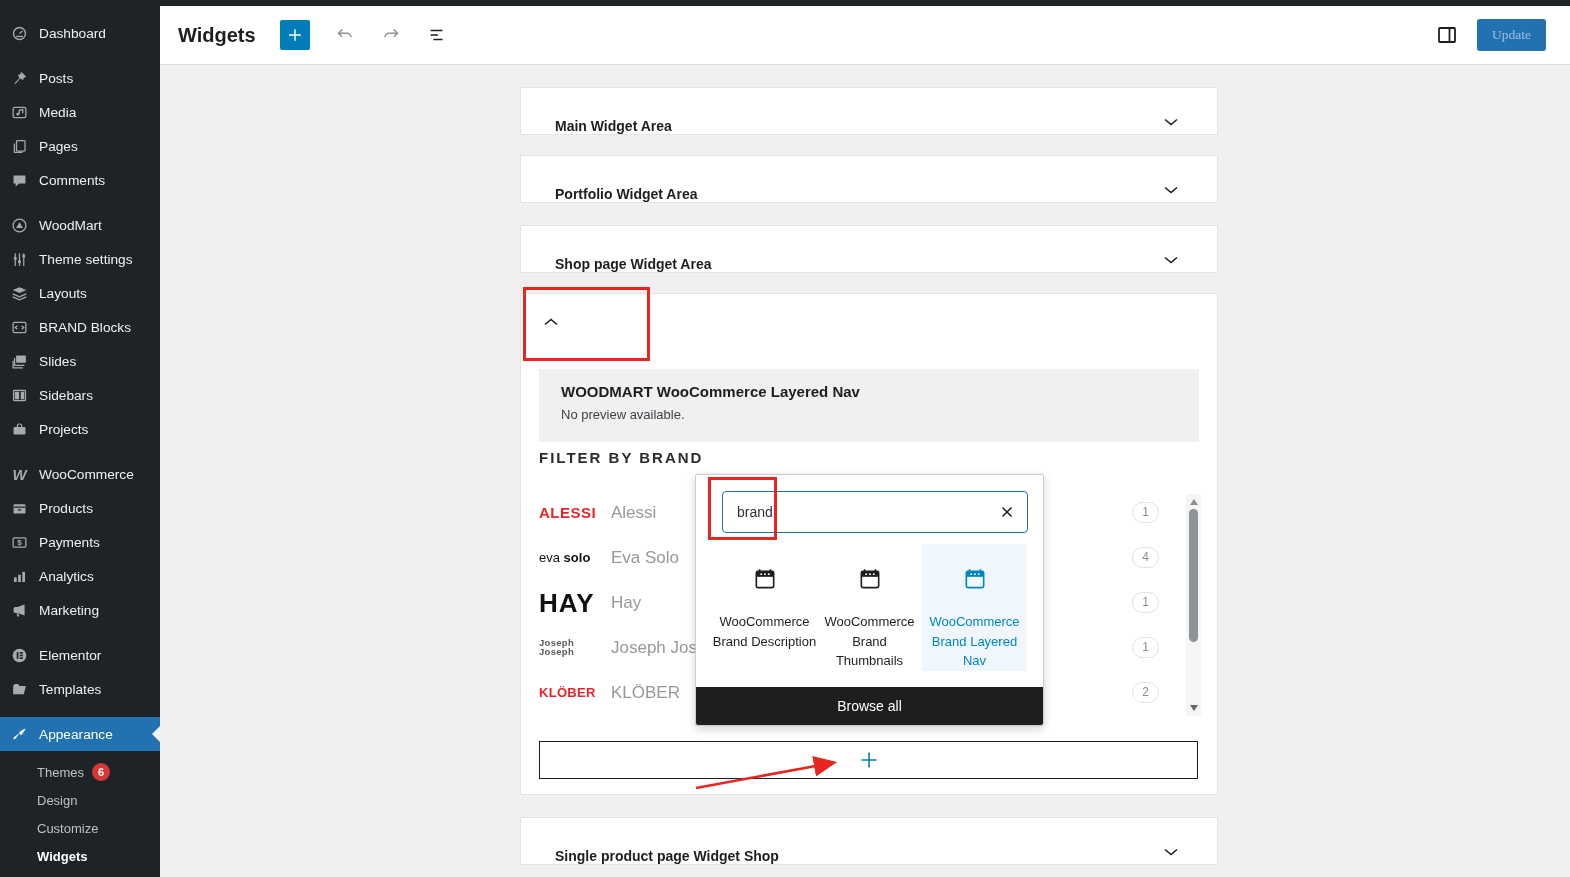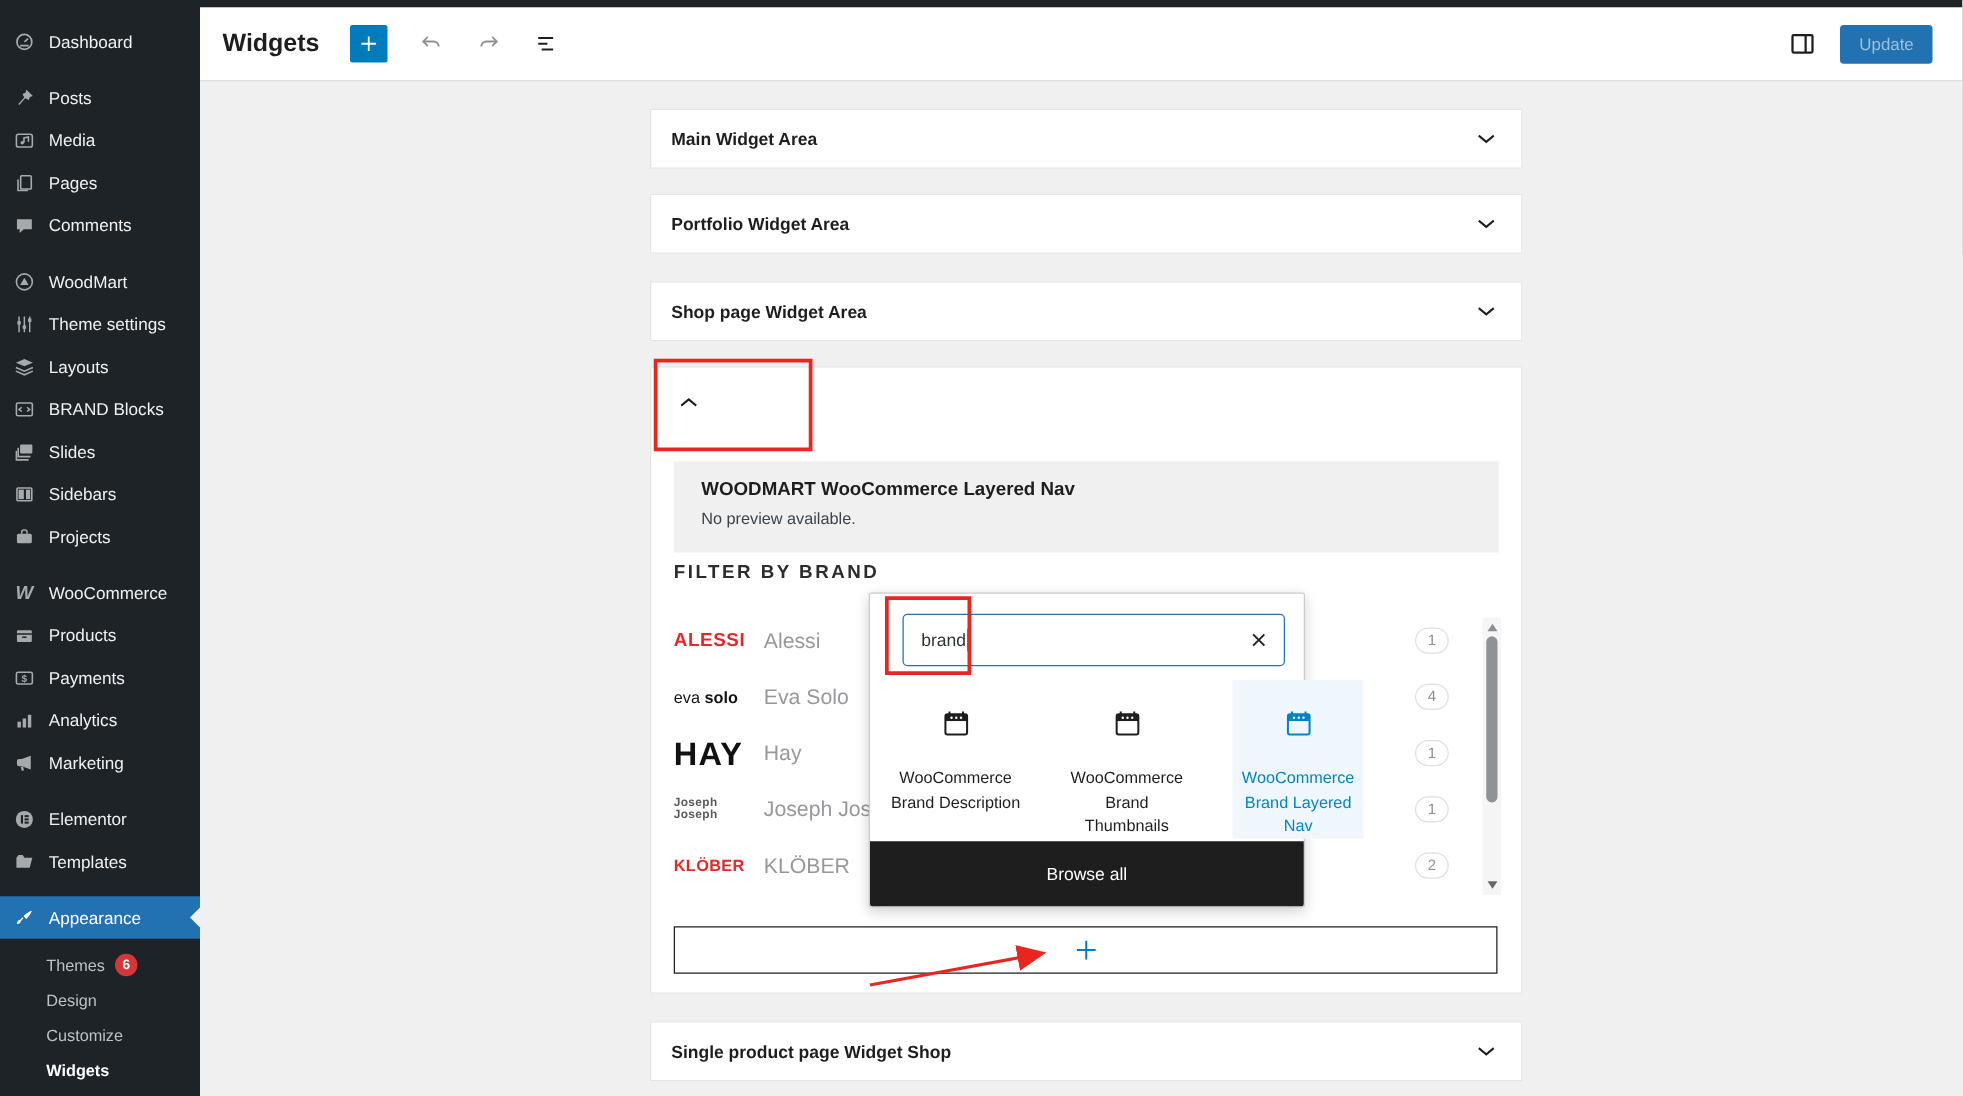--- a/index.html
+++ b/index.html
@@ -37,28 +37,28 @@
   .toolbar { position:absolute; left:160px; top:6px; width:1410px; height:59px; background:#fff;
              border-bottom:1px solid #dcdcde; display:flex; align-items:center; padding:0 24px 0 18px; z-index:8; }
   .tb-title { font-size:20px; font-weight:600; color:#1e1e1e; margin-right:24px; }
   .tb-plus { width:30px; height:30px; background:#007cba; border:none; border-radius:2px; color:#fff;
              display:flex; align-items:center; justify-content:center; cursor:pointer; }
   .tb-ico { background:none; border:none; margin-left:24px; color:#8c8f94; cursor:pointer;
             display:flex; align-items:center; justify-content:center; }
   .tb-ico.dark { color:#1e1e1e; }
   .tb-right { margin-left:auto; display:flex; align-items:center; gap:18px; }
   .btn-update { background:#2271b1; color:rgba(255,255,255,0.55); border:none; border-radius:3px;
-                font-size:13.5px; padding:8px 15px; cursor:pointer; }
+                font-size:13.5px; padding:8px 15px; cursor:pointer;font-family:Liberation Serif, serif; }
 
   
   .content-bg { position:absolute; left:160px; top:65px; width:1410px; height:812px; background:#f0f0f1; }
   .col { position:absolute; left:520px; top:65px; width:698px; }
 
   .panel { background:#fff; border:1px solid #e2e4e7; }
-  .panel.collapsed { height:48px; display:flex; align-items:center; padding:0 16px; cursor:pointer; }
+  .panel.collapsed { height:48px; display:flex; align-items:flex-end; padding:0 34px; cursor:pointer; }
   .panel-label { font-size:14px; font-weight:600; color:#1e1e1e; flex:1; }
   .chev { width:24px; height:24px; color:#1e1e1e; }
   .p1 { margin-top:22px; } .p2 { margin-top:20px; } .p3 { margin-top:22px; }
   .p4 { margin-top:20px; height:502px; position:relative; }
   .p5 { margin-top:22px; }
 
   
   .sf-head { height:56px; display:flex; align-items:center; padding:0 18px; cursor:pointer; }
   .sf-preview { position:absolute; left:18px; right:18px; top:75px; height:73px; background:#f0f0f0;
                 padding:14px 22px; }
@@ -91,27 +91,27 @@
   
   .popup { position:absolute; left:695px; top:474px; width:349px; height:252px; background:#fff;
            border:1px solid #ccc; border-radius:2px; box-shadow:0 3px 10px rgba(0,0,0,.18); z-index:50; }
   .popup-search { position:absolute; left:26px; right:15px; top:16px; height:42px;
                   border:1.5px solid #2271b1; border-radius:4px; display:flex; align-items:center;
                   padding:0 12px 0 14px; }
   .popup-search .val { font-size:14px; color:#2c3338; }
   .caret { display:inline-block; width:1px; height:18px; background:#000; vertical-align:middle; margin-left:1px; }
   .clear-x { margin-left:auto; background:none; border:none; cursor:pointer; color:#1e1e1e;
              display:flex; align-items:center; }
-  .tiles { position:absolute; left:16px; top:69px; display:flex;gap:32px; }
+  .tiles { position:absolute; left:16px; top:69px; display:flex; }
   .tile { width:105px; height:127px; display:flex; flex-direction:column; align-items:center;
           justify-content:flex-start; padding-top:22px; cursor:pointer; color:#1e1e1e; background:#fff; }
   .tile .t-ico { height:30px; display:flex; align-items:flex-start; }
   .tile-label { margin-top:16px; font-size:13px; line-height:1.5; text-align:center; }
   .tile.selected { background:#f0f7fc; color:#0085c3; }
-  .browse-all { position:absolute; left:0; right:0; bottom:0; height:52px; background:#1e1e1e; color:#fff;
+  .browse-all { position:absolute; left:0; right:0; bottom:0; height:38px; background:#1e1e1e; color:#fff;
                 border:none; font-size:14px; display:flex; align-items:center; justify-content:center;
                 cursor:pointer; border-radius:0 0 2px 2px; font-family:"Liberation Sans", sans-serif; }
 
   
   .anno { position:absolute; border:3px solid #e8261f; z-index:60; pointer-events:none; }
   .anno-1 { left:523px; top:287px; width:127px; height:74px; }
   .anno-2 { left:708px; top:477px; width:69px; height:63px; }
   .anno-arrow { position:absolute; left:680px; top:752px; z-index:60; pointer-events:none; }
 </style>
 </head>

